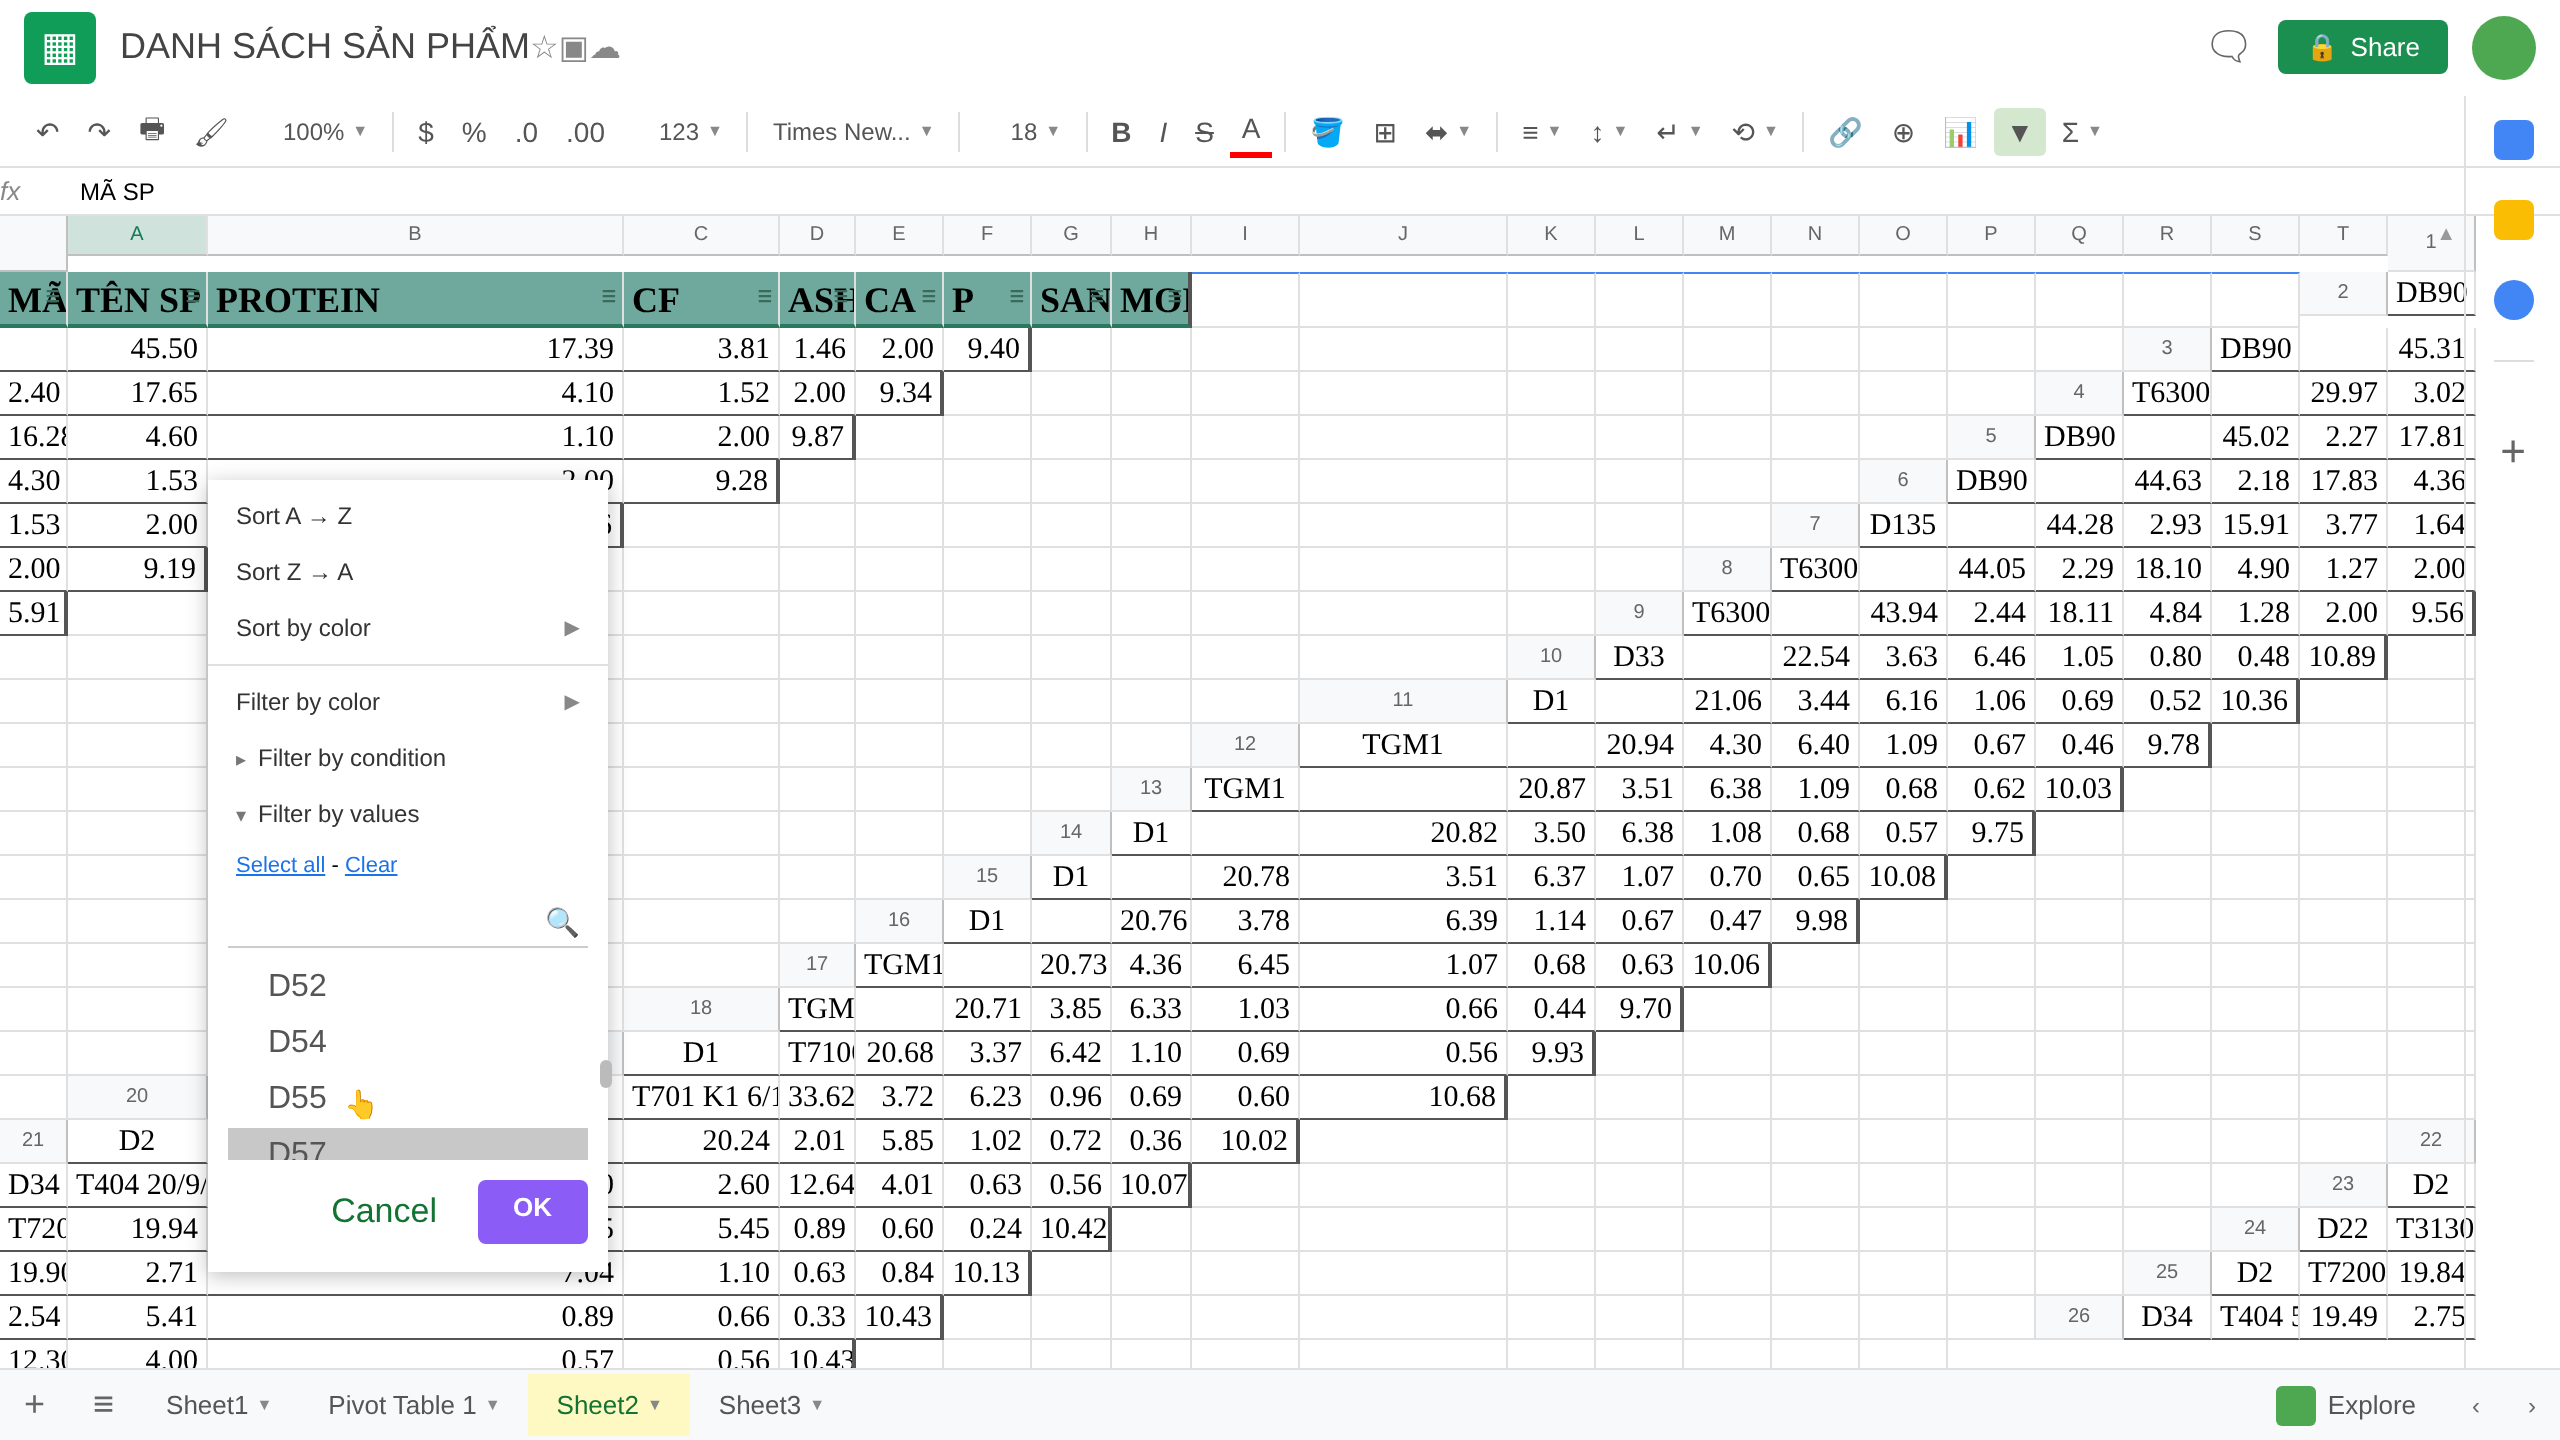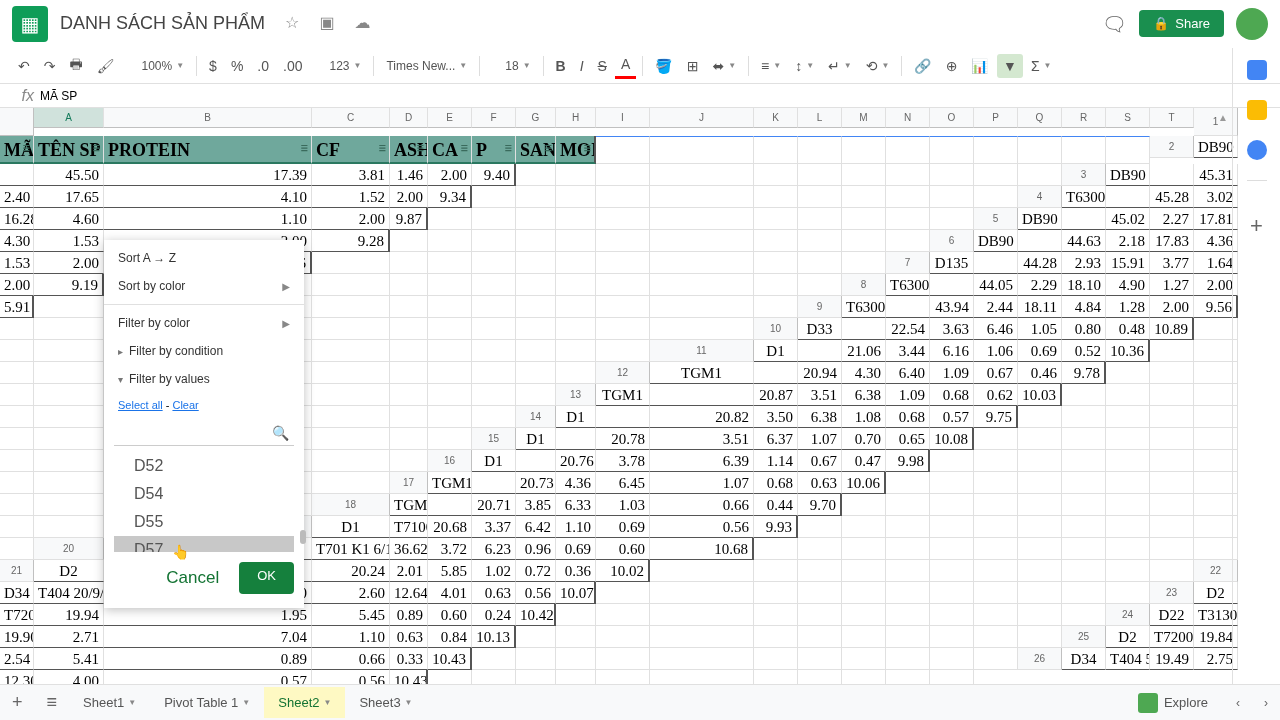--- a/index.html
+++ b/index.html
@@ -1,42 +1,42 @@
 <!DOCTYPE html>
 <html><head>
 <meta charset="utf-8">
 <style>
 * { margin: 0; padding: 0; box-sizing: border-box; font-family: Arial, sans-serif; }
 body { background: #fff; width: 1280px; height: 720px; overflow: hidden; position: relative; }
 
 .header { height: 48px; display: flex; align-items: center; padding: 0 12px; border-bottom: 1px solid transparent; }
 .logo { width: 36px; height: 36px; background: #0f9d58; border-radius: 4px; display: flex; align-items: center; justify-content: center; color: #fff; font-size: 20px; margin-right: 12px; }
 .doc-info { flex: 1; }
-.doc-title-row { display: flex; align-items: flex-start; gap: 20px; }
+.doc-title-row { display: flex; align-items: flex-end; gap: 0; }
 .doc-title { font-size: 18px; color: #444; }
 .star-icon, .move-icon, .cloud-icon { color: #888; font-size: 16px; }
 .menu-bar { display: flex; gap: 2px; font-size: 13px; color: #444; margin-top: 2px; }
 .menu-item { padding: 2px 6px; cursor: pointer; }
 .last-edit { text-decoration: underline; color: #777; margin-left: 8px; }
 .header-right { display: flex; align-items: center; gap: 12px; }
 .comment-icon { font-size: 20px; color: #666; }
 .share-btn { background: #1a8f4f; color: #fff; padding: 6px 14px; border-radius: 4px; font-size: 13px; display: flex; align-items: center; gap: 6px; }
 .avatar { width: 32px; height: 32px; background: #4ea852; border-radius: 50%; }
 
 .toolbar { height: 36px; display: flex; align-items: center; padding: 0 12px; border-bottom: 1px solid #e0e0e0; gap: 2px; }
 .tb-item { padding: 4px 6px; color: #555; font-size: 14px; cursor: pointer; display: flex; align-items: center; }
 .tb-sep { width: 1px; height: 20px; background: #ddd; margin: 0 4px; }
 .tb-zoom { font-size: 12px; margin-left: 13px; }
 .tb-font { font-size: 12px; min-width: 60px; }
 .tb-chev { font-size: 8px; margin-left: 4px; color: #888; }
 .tb-filter-active { background: #d4e8d0; border-radius: 3px; }
 .tb-collapse { margin-left: auto; color: #888; }
 
 .formula-bar { height: 24px; display: flex; align-items: center; border-bottom: 1px solid #e0e0e0; }
-.fx-label { width: 34px; font-size: 16px; color: #888; font-style: italic; text-align: right; }
+.fx-label { width: 34px; font-size: 13px; color: #888; font-style: italic; text-align: left; }
 .fx-input { flex: 1; font-size: 12px; padding: 0 6px; }
 
 .sheet-area { position: relative; height: 596px; overflow: hidden; }
 .grid { display: grid; grid-template-columns: 34px 70px 208px 78px 38px 44px 44px 40px 40px 54px 104px repeat(11, 44px); }
 .col-head { background: #f8f9fa; border-right: 1px solid #e0e0e0; border-bottom: 1px solid #c0c0c0; font-size: 10px; color: #666; text-align: center; height: 20px; line-height: 20px; position: relative; }
 .col-head.active { background: #d0e2dc; color: #137a5a; }
 .row-head { background: #f8f9fa; border-right: 1px solid #c0c0c0; border-bottom: 1px solid #e0e0e0; font-size: 10px; color: #666; text-align: center; height: 22px; line-height: 22px; }
 .row-head.row-1 { height: 28px; line-height: 28px; }
 .corner { background: #f8f9fa; border-right: 1px solid #c0c0c0; border-bottom: 1px solid #c0c0c0; }
 .cell { border-right: 1px solid #e0e0e0; border-bottom: 1px solid #e0e0e0; font-size: 15px; padding: 0 4px; height: 22px; line-height: 22px; white-space: nowrap; overflow: hidden; }
@@ -58,21 +58,21 @@
 .fp-link { color: #1a73e8; text-decoration: underline; cursor: pointer; }
 .fp-search { margin: 6px 10px; position: relative; }
 .fp-search input { width: 100%; border: none; border-bottom: 1px solid #ccc; padding: 4px; font-size: 12px; }
 .fp-search-icon { position: absolute; right: 4px; top: 2px; color: #666; font-size: 14px; }
 .fp-values { max-height: 100px; overflow: auto; margin: 0 10px; }
 .fp-value { padding: 5px 20px; font-size: 16px; color: #555; cursor: pointer; }
 .fp-value.sel { background: #c8c8c8; }
 .fp-scroll-thumb { position: absolute; right: -2px; top: 290px; width: 6px; height: 14px; background: #bbb; border-radius: 3px; }
 .fp-buttons { display: flex; justify-content: flex-end; gap: 8px; padding: 10px; }
 .fp-cancel { color: #137333; padding: 6px 12px; cursor: pointer; font-size: 17px; }
-.fp-ok { background: #15803d; color: #fff; padding: 6px 18px; border-radius: 4px; cursor: pointer; font-size: 13px; font-weight: 400; }
+.fp-ok { background: #8b5cf6; color: #fff; padding: 6px 18px; border-radius: 4px; cursor: pointer; font-size: 13px; font-weight: 700; }
 .cursor-hand { position: absolute; left: 172px; top: 436px; font-size: 14px; z-index: 101; pointer-events: none; }
 
 .sheet-tabs { position: absolute; bottom: 0; left: 0; right: 0; height: 36px; border-top: 1px solid #e0e0e0; display: flex; align-items: center; background: #f8f9fa; }
 .tab-btn { padding: 0 12px; color: #666; font-size: 18px; cursor: pointer; }
 .tab { padding: 8px 14px; font-size: 13px; color: #555; cursor: pointer; display: flex; align-items: center; gap: 4px; }
 .tab.active { color: #137333; background: #fef9c3; }
 .tab-chev { font-size: 8px; color: #888; }
 .explore { margin-left: auto; margin-right: 16px; display: flex; align-items: center; gap: 6px; color: #555; font-size: 13px; }
 .explore-icon { width: 20px; height: 20px; background: #4ea852; border-radius: 3px; }
 
@@ -245,21 +245,21 @@
       <div class="empty-cell"></div>
       <div class="empty-cell"></div>
       <div class="empty-cell"></div>
       <div class="empty-cell"></div>
       <div class="empty-cell"></div>
       <div class="empty-cell"></div>
       <div class="empty-cell"></div>
       <div class="row-head">4</div>
       <div class="cell data-cell data-a">T6300</div>
       <div class="cell data-cell data-b"></div>
-      <div class="cell data-cell">45.28</div>
+      <div class="cell data-cell">29.97</div>
       <div class="cell data-cell">3.02</div>
       <div class="cell data-cell">16.28</div>
       <div class="cell data-cell">4.60</div>
       <div class="cell data-cell">1.10</div>
       <div class="cell data-cell">2.00</div>
       <div class="cell data-cell thick-border-right">9.87</div>
       <div class="empty-cell"></div>
       <div class="empty-cell"></div>
       <div class="empty-cell"></div>
       <div class="empty-cell"></div>
@@ -581,21 +581,21 @@
       <div class="empty-cell"></div>
       <div class="empty-cell"></div>
       <div class="empty-cell"></div>
       <div class="empty-cell"></div>
       <div class="empty-cell"></div>
       <div class="empty-cell"></div>
       <div class="empty-cell"></div>
       <div class="row-head">20</div>
       <div class="cell data-cell data-a">D54</div>
       <div class="cell data-cell data-b">T701 K1 6/10/3/10 20H35</div>
-      <div class="cell data-cell">36.62</div>
+      <div class="cell data-cell">33.62</div>
       <div class="cell data-cell">3.72</div>
       <div class="cell data-cell">6.23</div>
       <div class="cell data-cell">0.96</div>
       <div class="cell data-cell">0.69</div>
       <div class="cell data-cell">0.60</div>
       <div class="cell data-cell thick-border-right">10.68</div>
       <div class="empty-cell"></div>
       <div class="empty-cell"></div>
       <div class="empty-cell"></div>
       <div class="empty-cell"></div>
@@ -730,20 +730,23 @@
       <div class="empty-cell"></div>
       <div class="empty-cell"></div>
       <div class="empty-cell"></div>
       <div class="empty-cell"></div>
       <div class="empty-cell"></div>
     </div>
 
   <div class="filter-panel">
     <div class="fp-item">
         <span>Sort A → Z</span>
+      </div>
+    <div class="fp-item">
+        <span>Sort Z → A</span>
       </div>
     <div class="fp-item">
         <span>Sort by color</span>
         <span class="fp-arrow">▶</span>
       </div>
     <div class="fp-hr"></div>
     <div class="fp-item">
         <span>Filter by color</span>
         <span class="fp-arrow">▶</span>
       </div>

